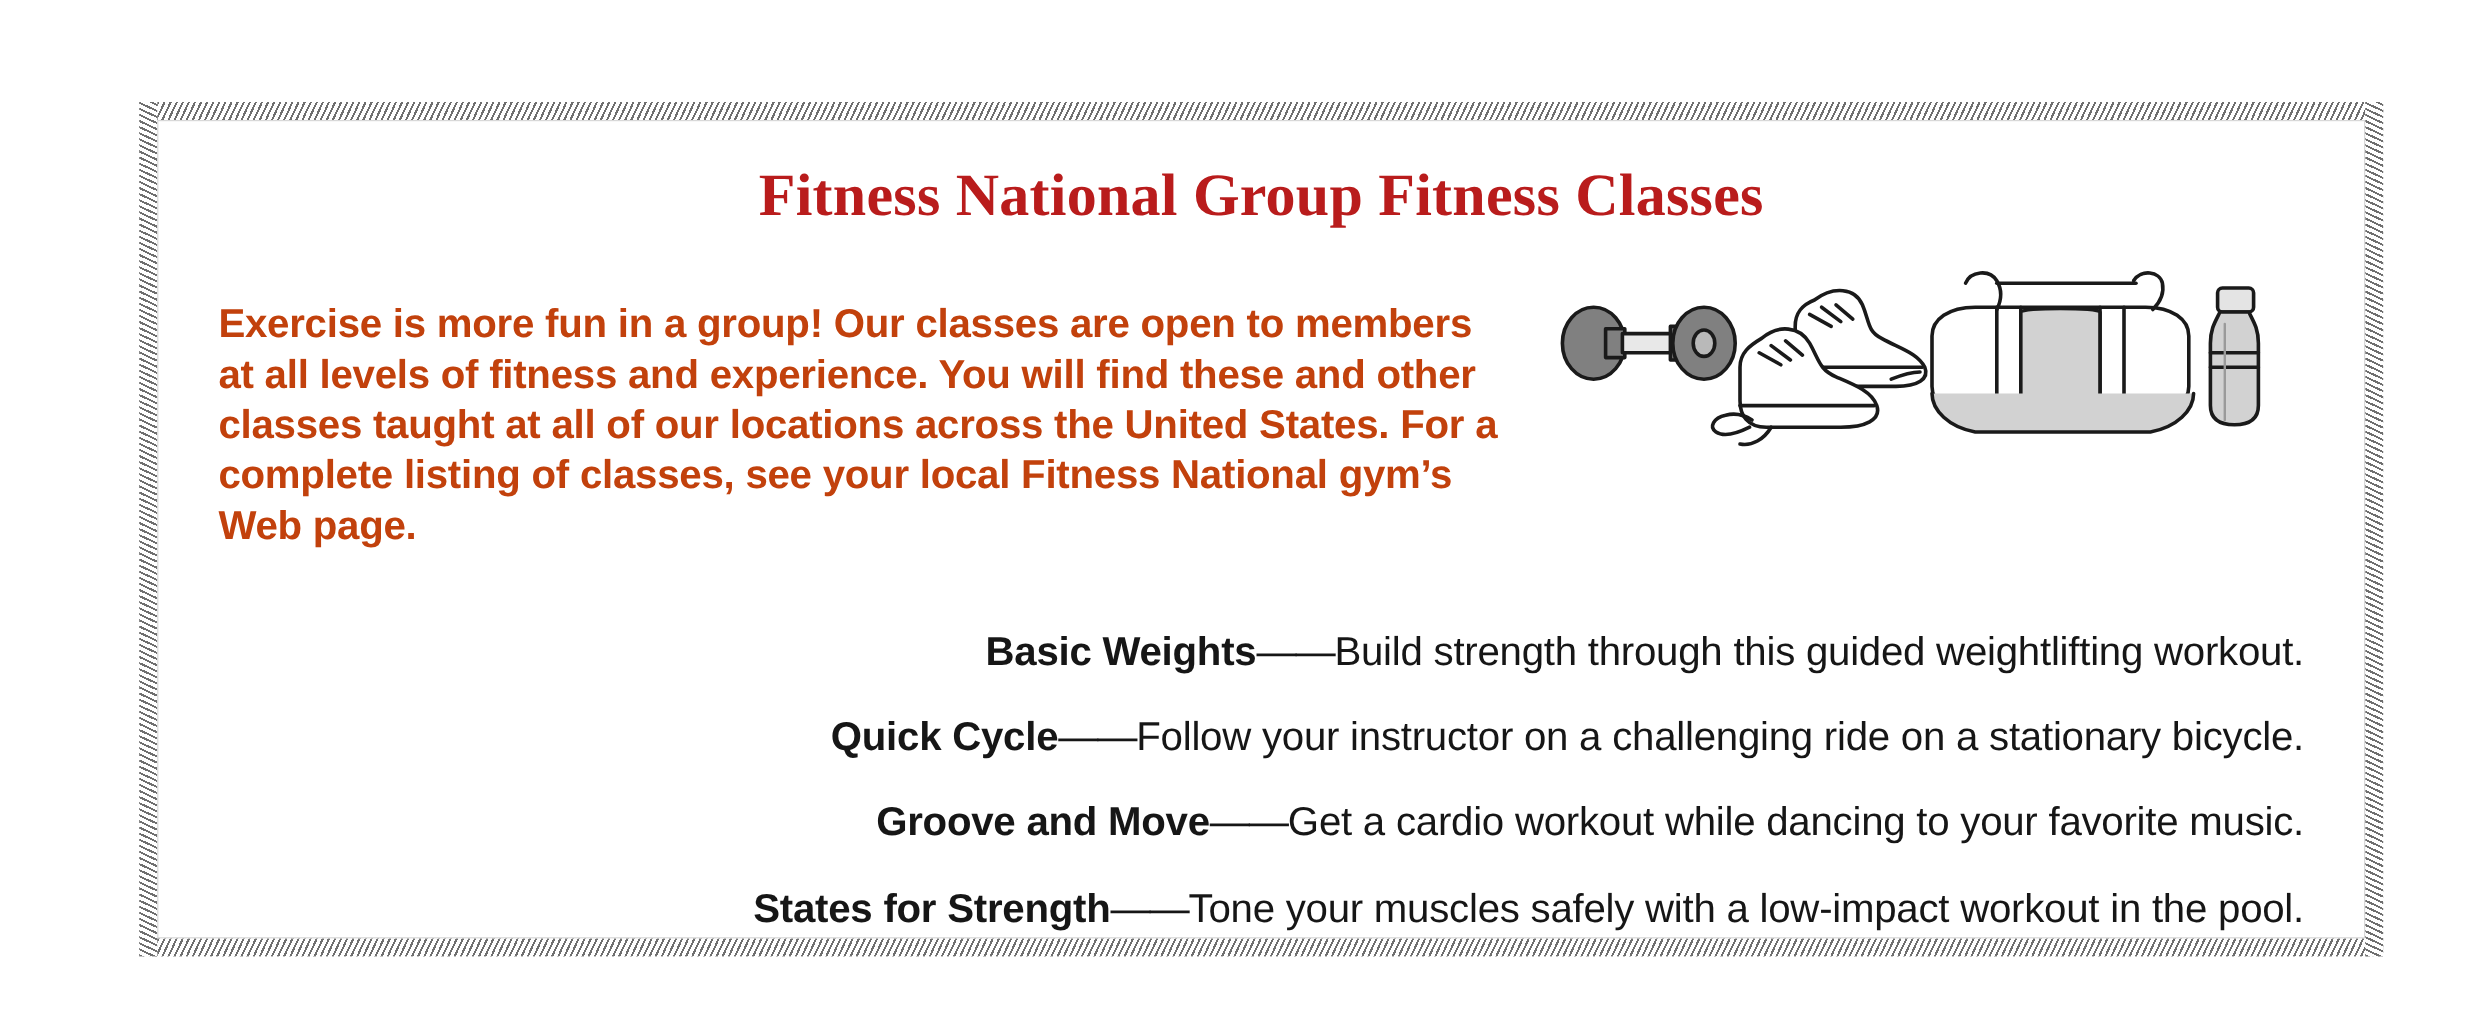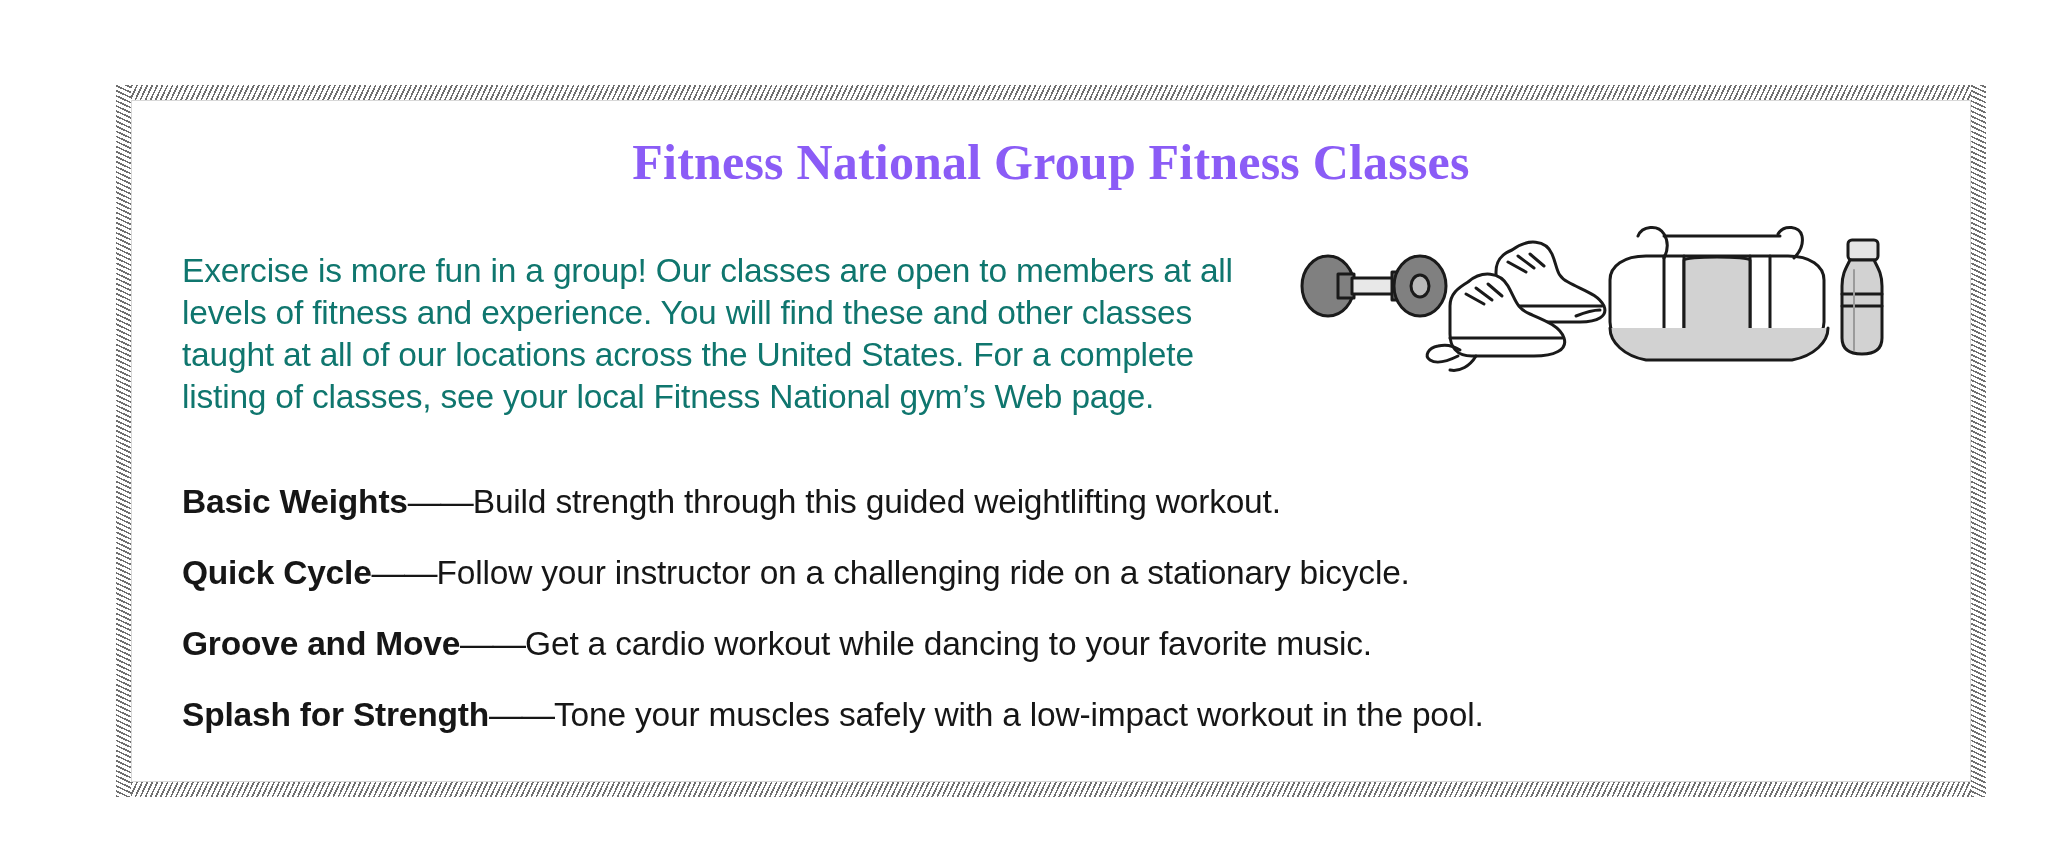--- a/index.html
+++ b/index.html
@@ -68,36 +68,37 @@
   }
 
   .title {
     text-align: center;
     font-family: "Liberation Serif", serif;
     font-weight: bold;
     font-size: 50px;
     letter-spacing: 0.2px;
     line-height: 1.1;
     margin: 18px 0 0 0;
-    color: #8b5cf6;
+    color: #b91c1c;
   }
 
   .body-row {
     display: flex;
     align-items: flex-start;
     margin-top: 26px;
   }
 
   .intro {
     width: 1100px;
     font-family: "Liberation Sans", sans-serif;
     font-size: 33.5px;
     line-height: 1.26;
-    color: #0f766e;
+    color: #c2410c;
     letter-spacing: -0.2px;
+    font-weight: bold;
   }
 
   .art {
     position: relative;
     flex: 1;
     margin-left: 24px;
     margin-top: -6px;
     height: 190px;
   }
 
@@ -105,20 +106,21 @@
     margin-top: 30px;
   }
   .class-item {
     font-family: "Liberation Sans", sans-serif;
     font-size: 33.5px;
     line-height: 1.2;
     color: #161616;
     margin-bottom: 31px;
     letter-spacing: -0.2px;
     white-space: nowrap;
+    text-align: right;
   }
   .class-item .name {
     font-weight: bold;
   }
   .class-item .dash {
     letter-spacing: -1px;
   }
 </style>
 </head>
 <body>
@@ -204,20 +206,20 @@
 
         <div class="class-item">
           <span class="name">Quick Cycle</span><span class="dash">——</span><span class="desc">Follow your instructor on a challenging ride on a stationary bicycle.</span>
         </div>
 
         <div class="class-item">
           <span class="name">Groove and Move</span><span class="dash">——</span><span class="desc">Get a cardio workout while dancing to your favorite music.</span>
         </div>
 
         <div class="class-item">
-          <span class="name">Splash for Strength</span><span class="dash">——</span><span class="desc">Tone your muscles safely with a low-impact workout in the pool.</span>
+          <span class="name">States for Strength</span><span class="dash">——</span><span class="desc">Tone your muscles safely with a low-impact workout in the pool.</span>
         </div>
 
       </div>
 
     </div>
   </div>
 </div>
 
 </body></html>

